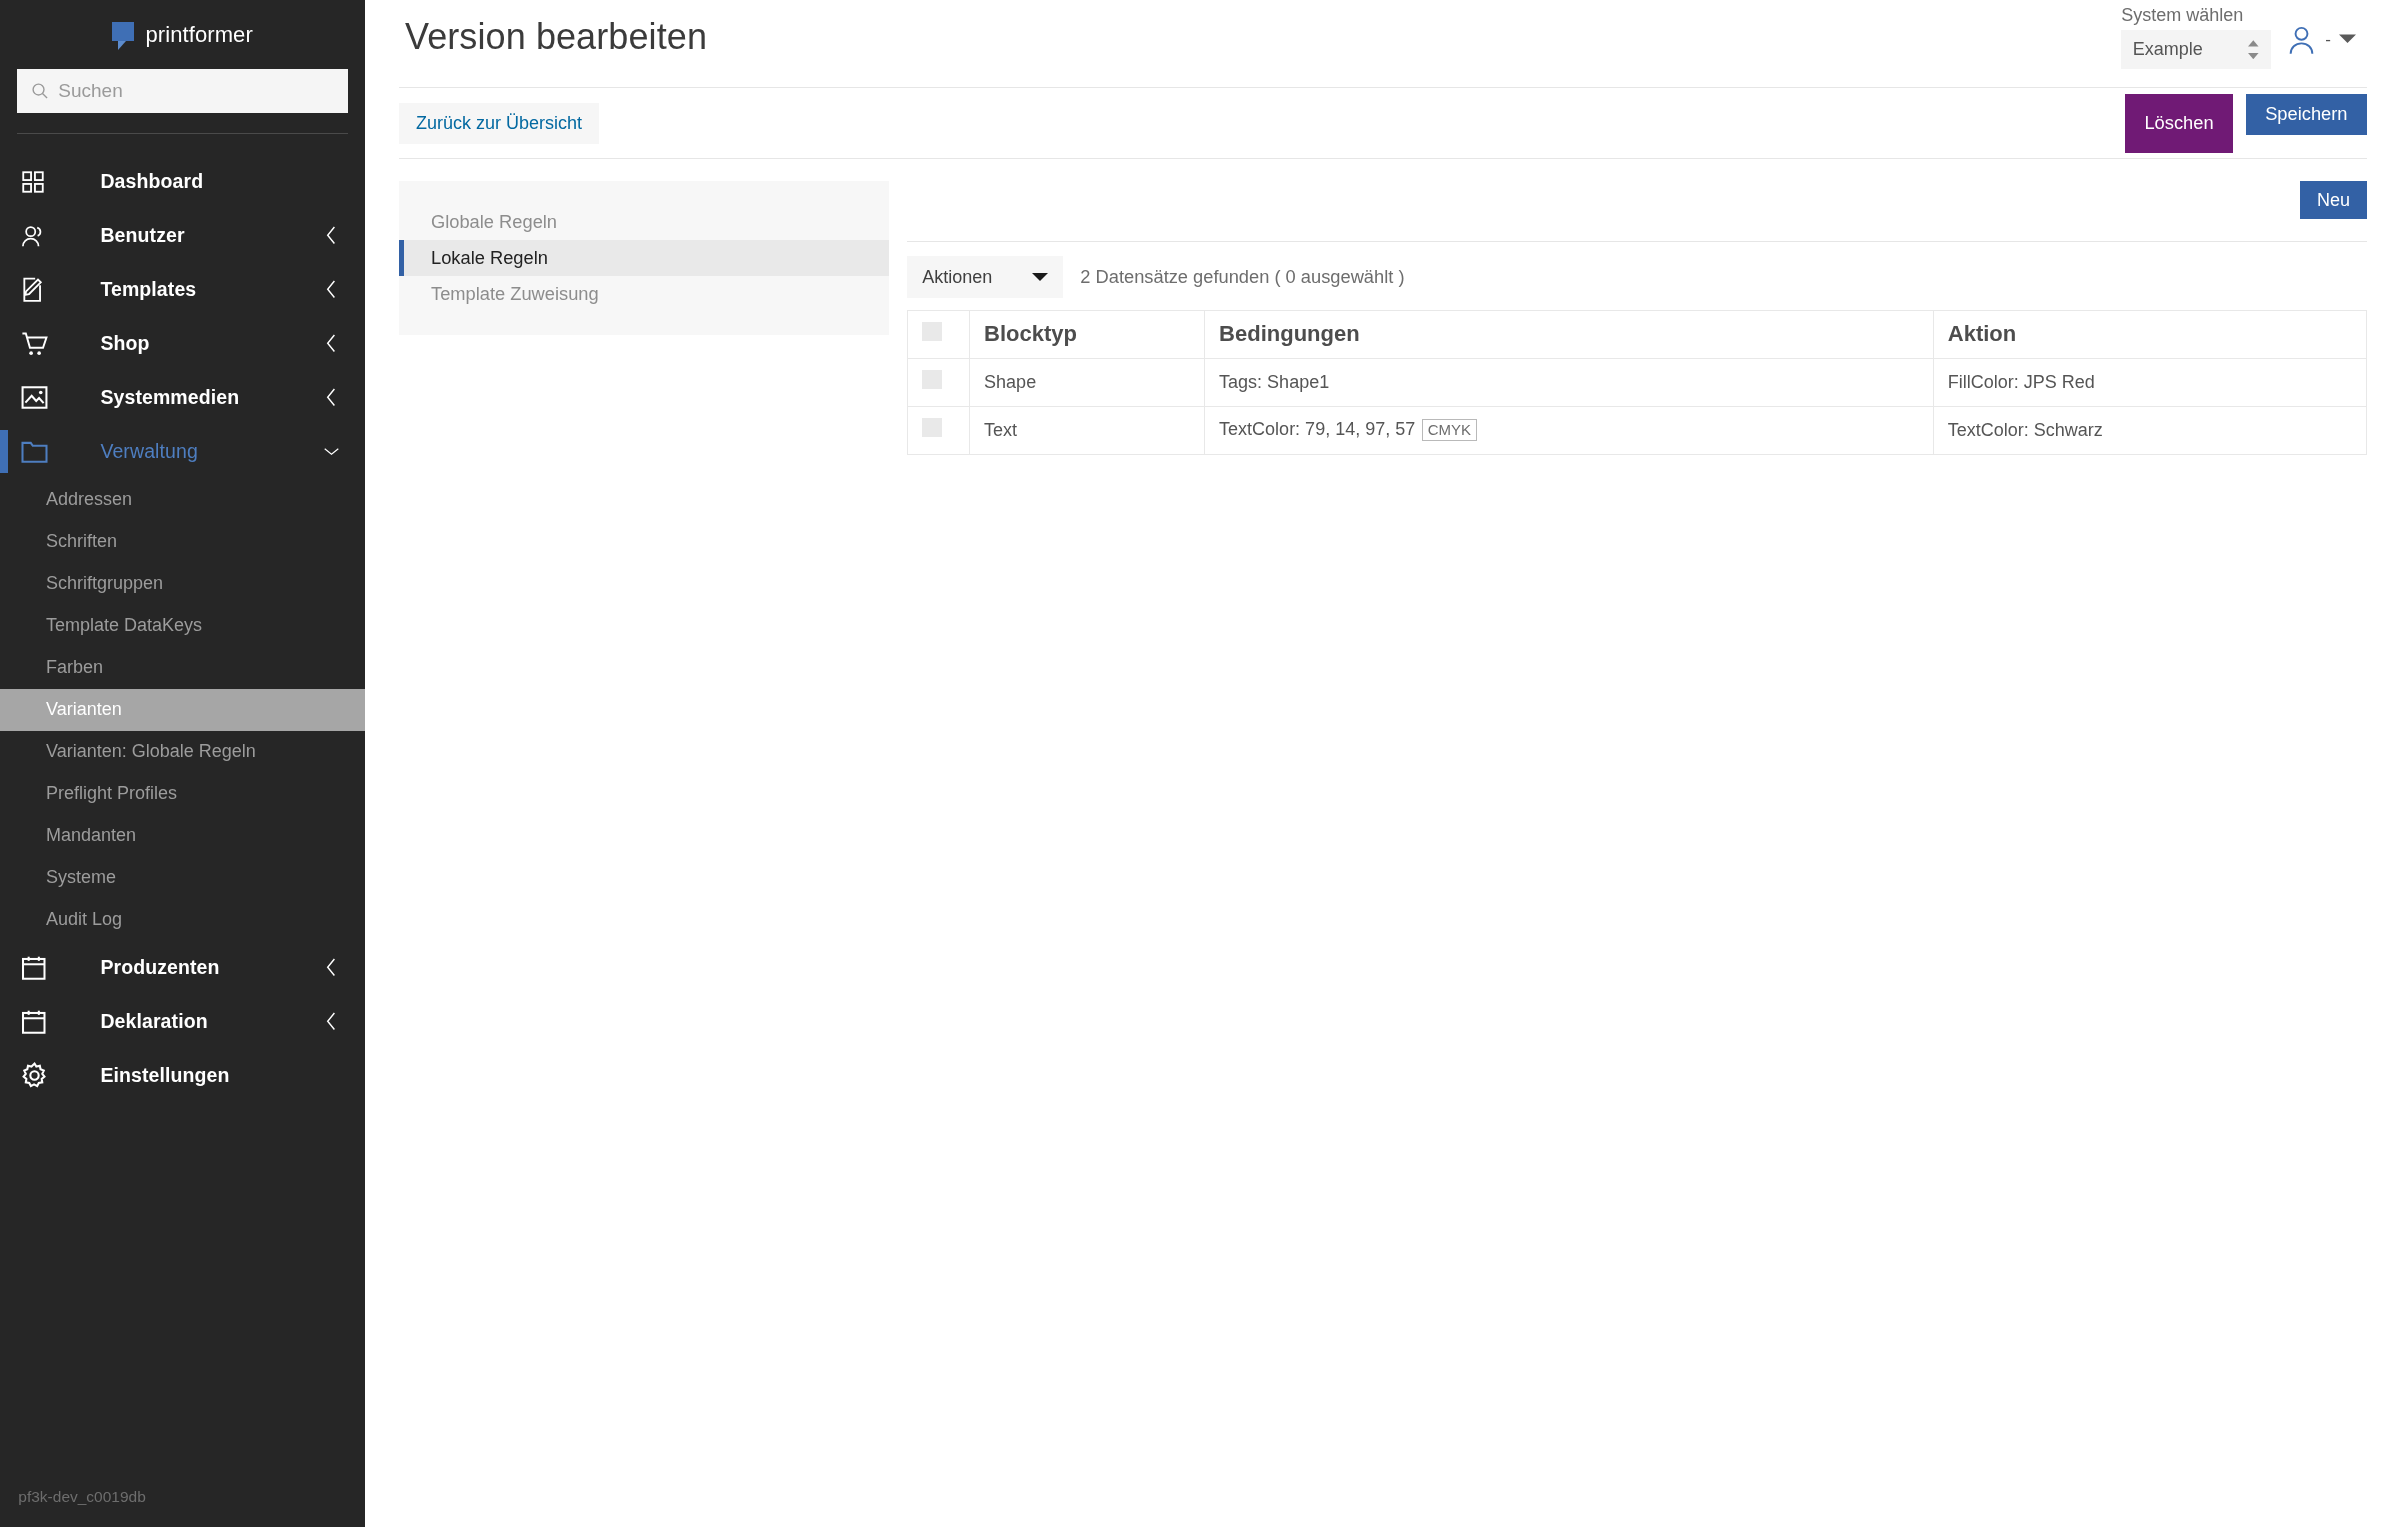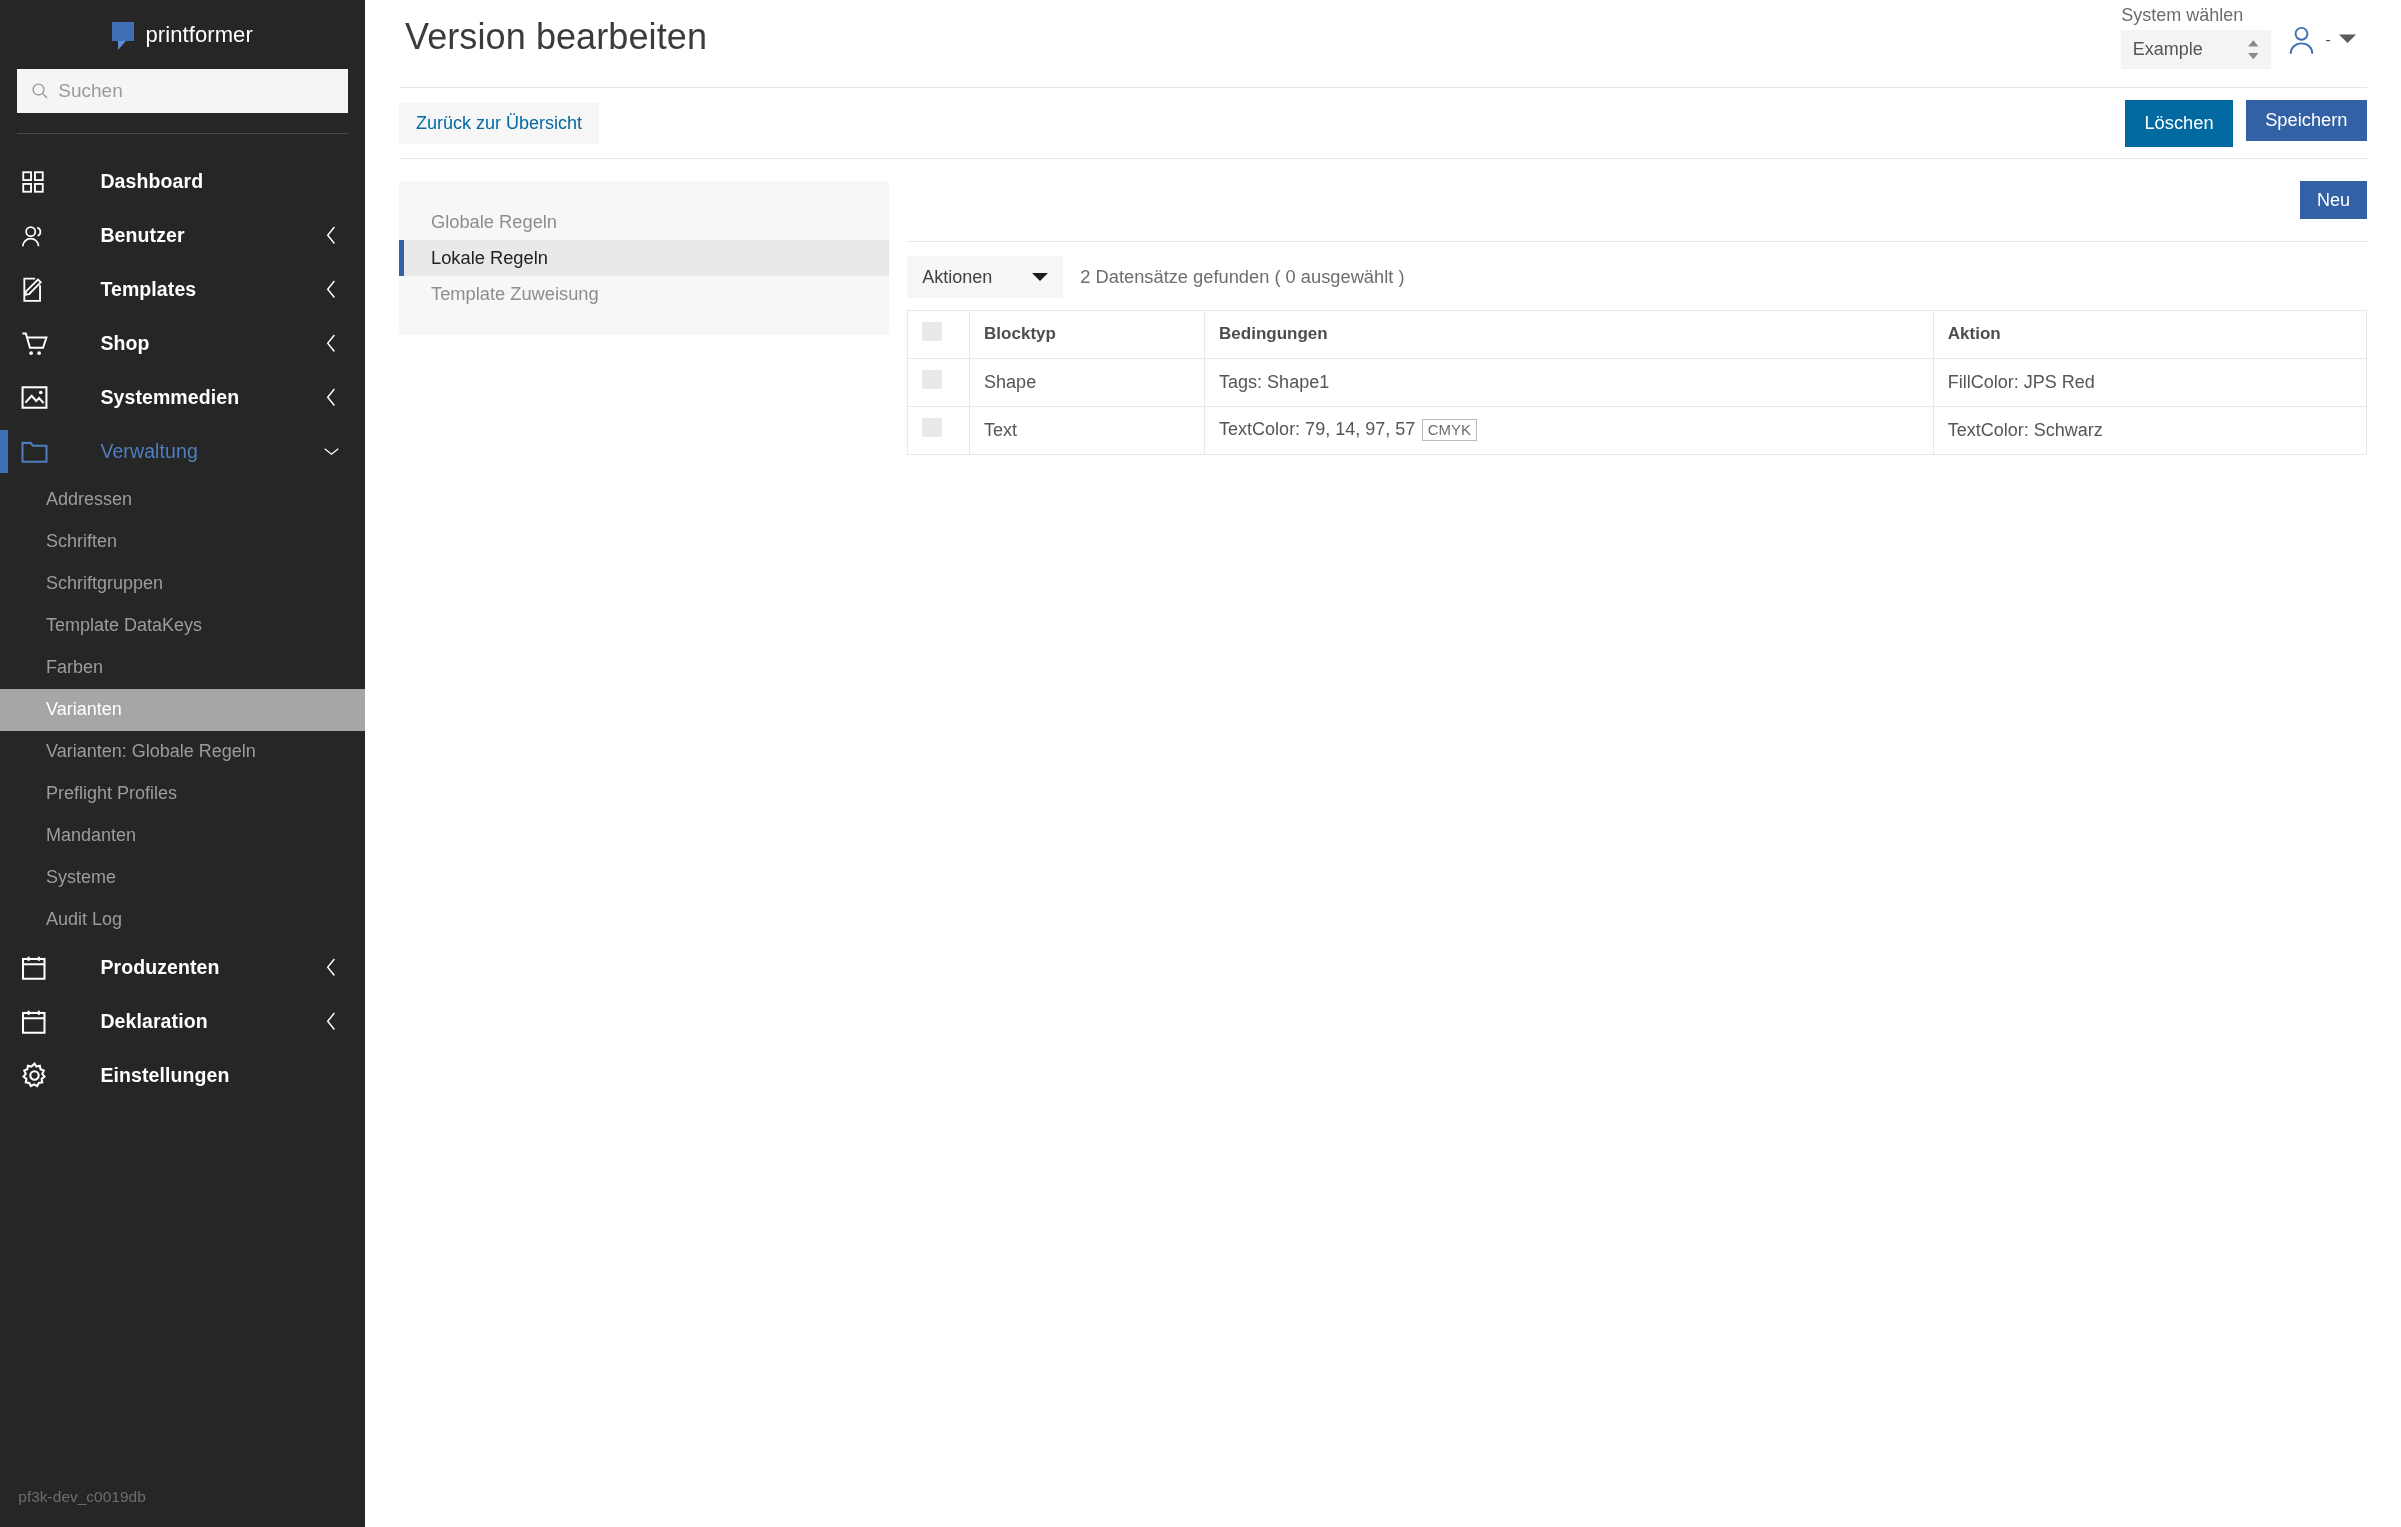--- a/index.html
+++ b/index.html
@@ -135,21 +135,21 @@
   }
   .btn {
     font-family: "Liberation Sans", sans-serif;
     border: 0; cursor: pointer; line-height: 1;
   }
   .btn-back {
     background: #f6f6f6; color: #0369a1;
     font-size: 18px; height: 41px; padding: 0 17px;
   }
   .btn-right-group { position: absolute; right: 34px; display: flex; gap: 12.6px; }
-  .btn-delete { background: #0369a1; color: #ffffff; font-size: 18.3px; height: 47px; padding: 0 19.5px; }
+  .btn-delete { background: #701a75; color: #ffffff; font-size: 18.3px; height: 59px; padding: 0 19.5px; }
   .btn-save { background: #3361a5; color: #ffffff; font-size: 18.3px; height: 41px; padding: 0 19.5px; }
 
   .hr-bottom { height: 1.1px; background: #e6e6e6; margin: 0 34px; }
 
   
   .content {
     display: flex; padding: 22px 34px 0 34px; gap: 18.3px;
   }
   .tabs-card {
     width: 490px; flex: 0 0 490px;
@@ -203,21 +203,21 @@
     margin-top: 5.7px;
   }
   table.data th, table.data td {
     border: 1.1px solid #e8e8e8;
     text-align: left;
     vertical-align: middle;
     padding: 0 13.8px;
     height: 48px;
   }
   table.data th {
-    font-size: 17px; color: #4d4d4d; font-weight: 700;
+    font-size: 22px; color: #4d4d4d; font-weight: 700;
   }
   table.data td {
     font-size: 18px; color: #555555; font-weight: 400;
   }
   col.c-check { width: 62px; }
   col.c-block { width: 235px; }
   col.c-cond   { width: auto; }
   col.c-action { width: 433px; }
   .chk {
     width: 19.5px; height: 19.5px; background: #e9e9e9; display: inline-block;

